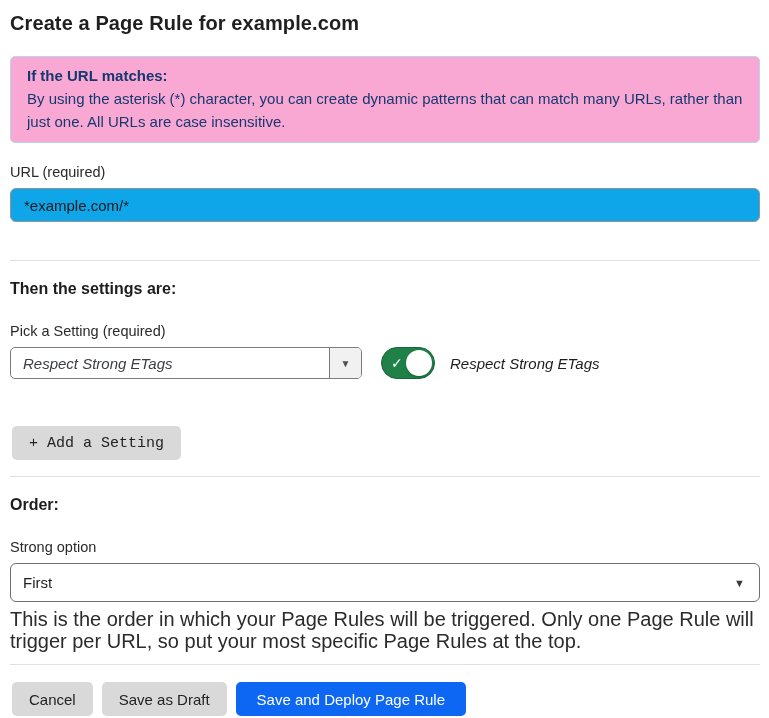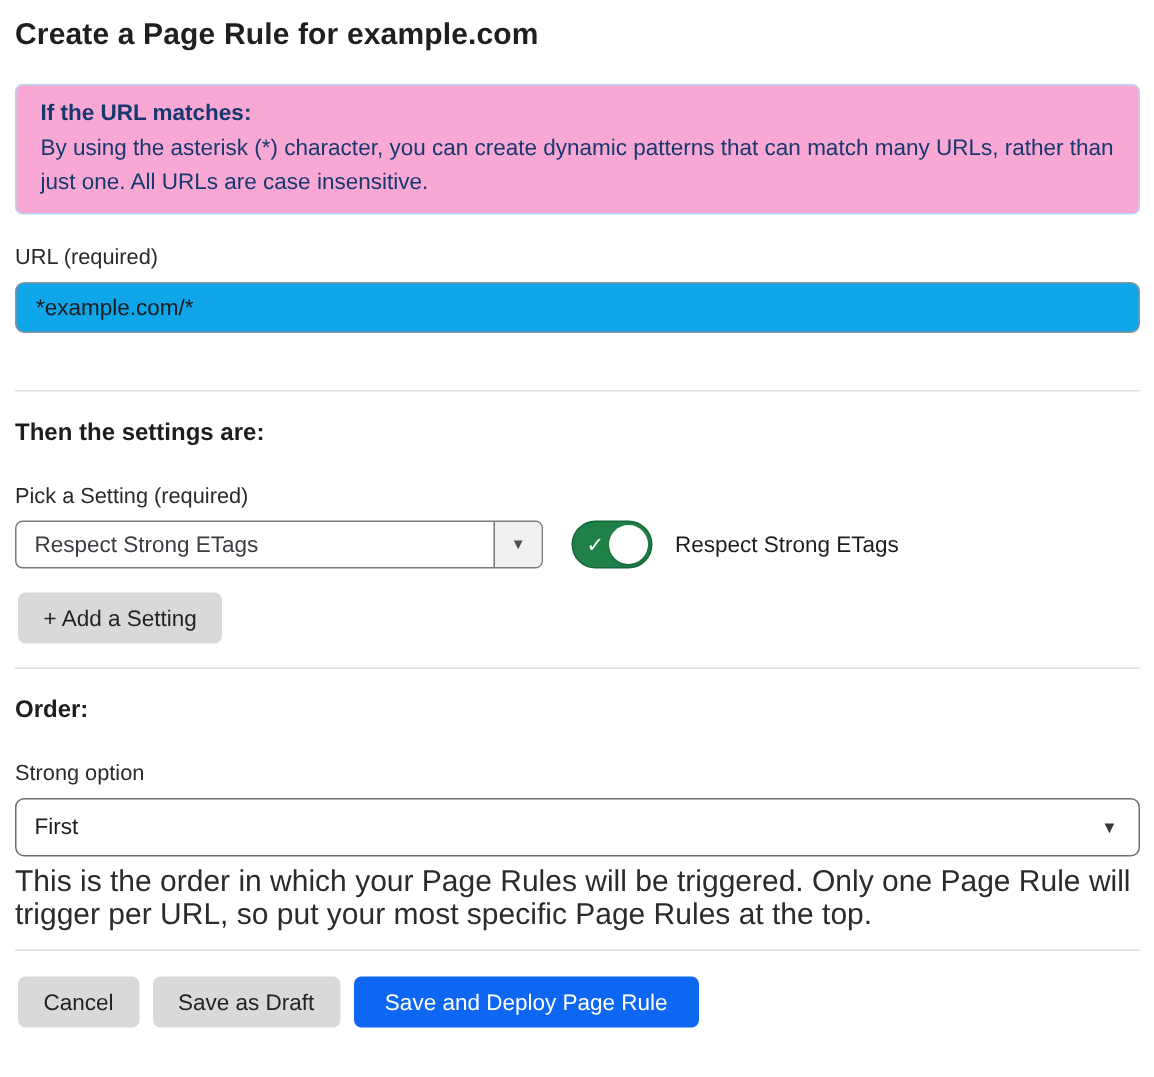--- a/index.html
+++ b/index.html
@@ -66,21 +66,21 @@
   .divider-2 { margin: 16px 0 19px 0; }
   .divider-3 { margin: 12px 0 15px 0; }
 
   h2.section-heading {
     font-size: 16px;
     font-weight: 700;
     color: #1d1d1d;
     margin-bottom: 25px;
   }
 
-  .setting-row { display: flex; align-items: center; }
+  .setting-row { display: flex; align-items: center; font-style: italic; }
 
   .select-box {
     display: flex;
     align-items: stretch;
     width: 352px;
     height: 32px;
     background: #ffffff;
     border: 1px solid #7b7b7b;
     border-radius: 5px;
     overflow: hidden;
@@ -147,21 +147,21 @@
     border: none;
     border-radius: 5px;
     font-size: 15px;
     font-family: "Liberation Sans", "DejaVu Sans", sans-serif;
     cursor: pointer;
     padding: 0 17px;
   }
   .btn-gray { background: #d9d9d9; color: #232323; }
   .btn-blue { background: #0d67f2; color: #ffffff; padding: 0 21px; }
 
-  .add-setting { margin: 16px 0 0 2px; }
+  .add-setting { margin: 47px 0 0 2px; font-family: Liberation Mono, monospace; }
 
   .order-select-wrap {
     position: relative;
     width: 100%;
     height: 39px;
     background: #ffffff;
     border: 1px solid #6e6e6e;
     border-radius: 6px;
     display: flex;
     align-items: center;

